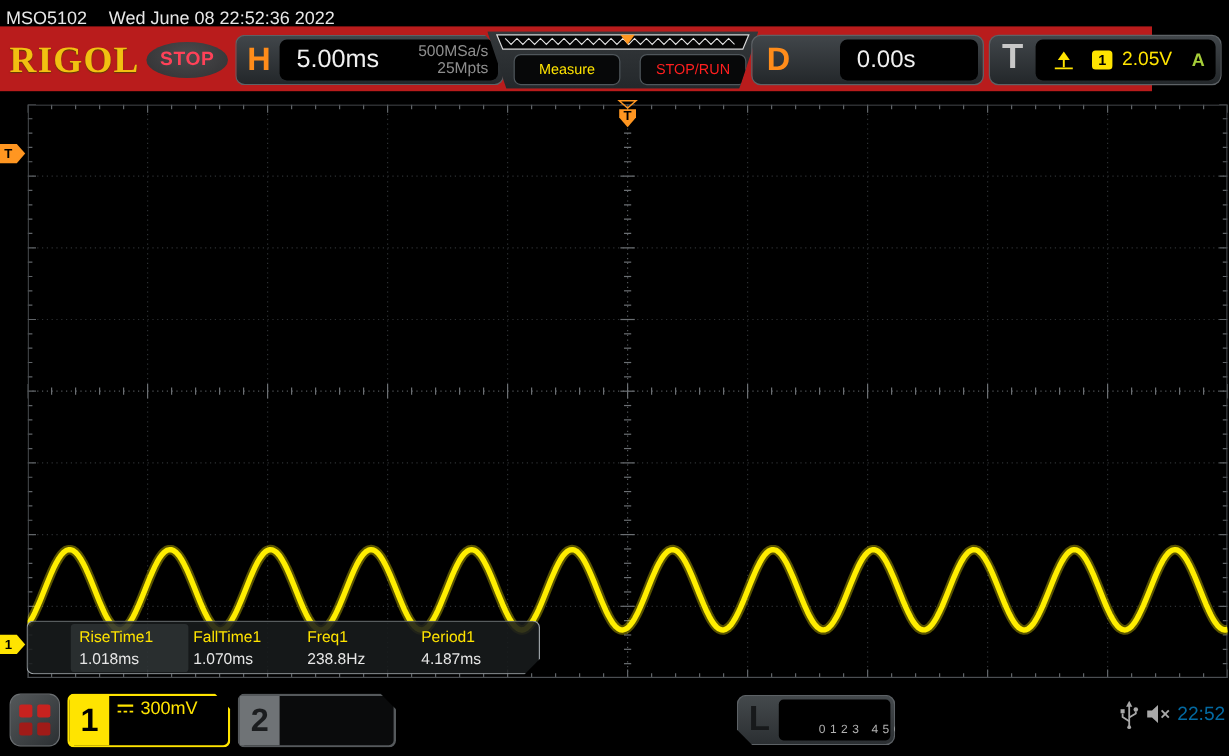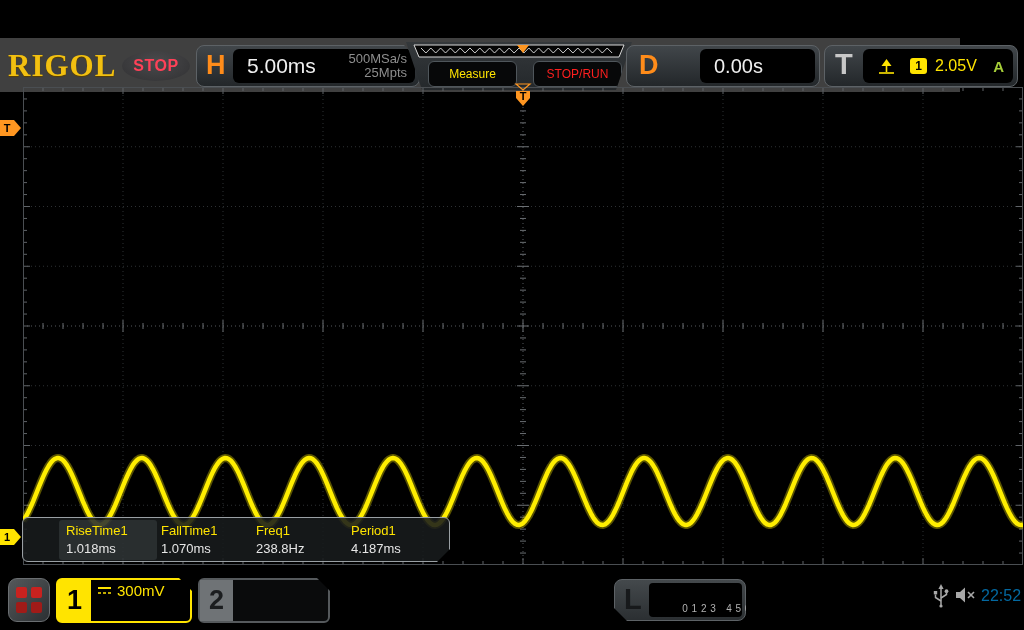--- a/index.html
+++ b/index.html
@@ -6,21 +6,21 @@
   html,body { background:#000; }
   body { font-family:"Liberation Sans", sans-serif; }
   .screen { position:relative; width:1024px; height:630px; background:#000; overflow:hidden; }
 
   
   .titlebar { position:absolute; left:0; top:0; width:1024px; height:30px; background:#000; color:#e8e8e8; font-size:15px; }
   .titlebar span { position:relative; top:7px; }
   .titlebar .model { margin-left:5px; margin-right:14px; }
 
   
-  .header { position:absolute; left:0; top:38px; width:960px; height:54px; background:#404040; }
+  .header { position:absolute; left:0; top:22px; width:960px; height:54px; background:#b91c1c; }
   .logo { position:absolute; left:8px; top:10px; font-family:"Liberation Serif", serif; font-weight:bold; font-size:31px; color:#f2c011; letter-spacing:1px; text-shadow:0 1px 1px #5a4000; }
   .stop-badge { position:absolute; left:122px; top:13px; width:68px; height:30px; background:radial-gradient(ellipse at 50% 35%, #4a4a4c, #313133); border-radius:50%; display:flex; align-items:center; justify-content:center; color:#ff4158; font-weight:bold; font-size:16px; letter-spacing:0.5px; }
 
   .gray-panel { position:absolute; top:7px; height:42px; background:linear-gradient(#41464a, #23272a); border:1px solid #5d6266; border-radius:8px; }
   .panel-letter { position:absolute; font-weight:bold; }
   .inner-black { position:absolute; top:3px; bottom:3px; background:#000; border-radius:6px; display:flex; align-items:center; }
 
   .h-panel { left:196px; width:224px; clip-path:polygon(0 0, calc(100% - 16px) 0, 100% 40%, 100% 100%, 0 100%); }
   .h-panel .panel-letter { left:9px; top:4px; font-size:27px; color:#ff8c1a; }
   .h-panel .inner-black { left:36px; right:4px;align-items:center; }
@@ -86,20 +86,24 @@
   .speaker-icon { position:absolute; left:955px; top:21px; }
   .clock { position:absolute; left:981px; top:22px; color:#0369a1; font-size:16px; }
 
   svg text { font-family:"Liberation Sans", sans-serif; }
 </style>
 </head>
 <body>
 
 <div class="screen">
 
+  <div class="titlebar">
+    <span class="model">MSO5102</span>
+    <span class="datetime">Wed June 08 22:52:36 2022</span>
+  </div>
 
   <div class="header">
     <div class="logo">RIGOL</div>
     <div class="stop-badge">STOP</div>
 
     <div class="gray-panel h-panel">
       <span class="panel-letter">H</span>
       <div class="inner-black">
         <span class="timebase">5.00ms</span>
         <span class="rates">

